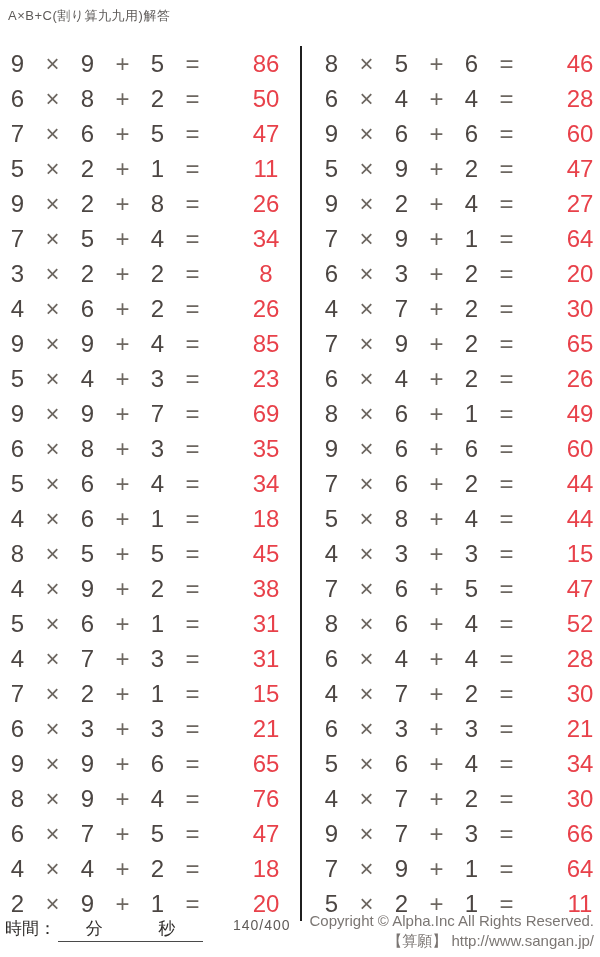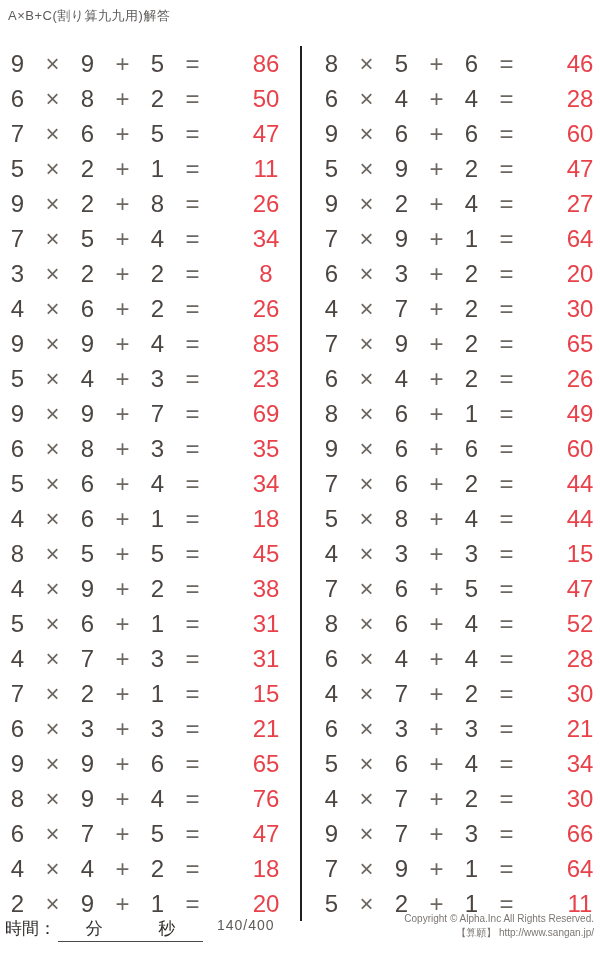--- a/index.html
+++ b/index.html
@@ -87,29 +87,29 @@
     width: 145px;
     border-bottom: 1px solid #4a4a4a;
     font-size: 17px;
     color: #2f2c2a;
     padding-bottom: 1px;
     margin-left: 2px;
   }
   .sheet-number {
     font-size: 14px;
     color: #5f5b58;
-    margin-left: 14px;
+    margin-left: 30px;
     letter-spacing: 1px;
   }
   .footer-right {
     text-align: right;
-    font-size: 10px;
+    font-size: 15px;
     color: #7b7673;
     line-height: 1.35;
-    padding-bottom: 18px;
+    padding-bottom: 6px;
     white-space: nowrap;
   }
 </style>
 </head>
 <body>
 
 <div class="page">
 
   <div class="header-title">A×B+C(割り算九九用)解答</div>
 

